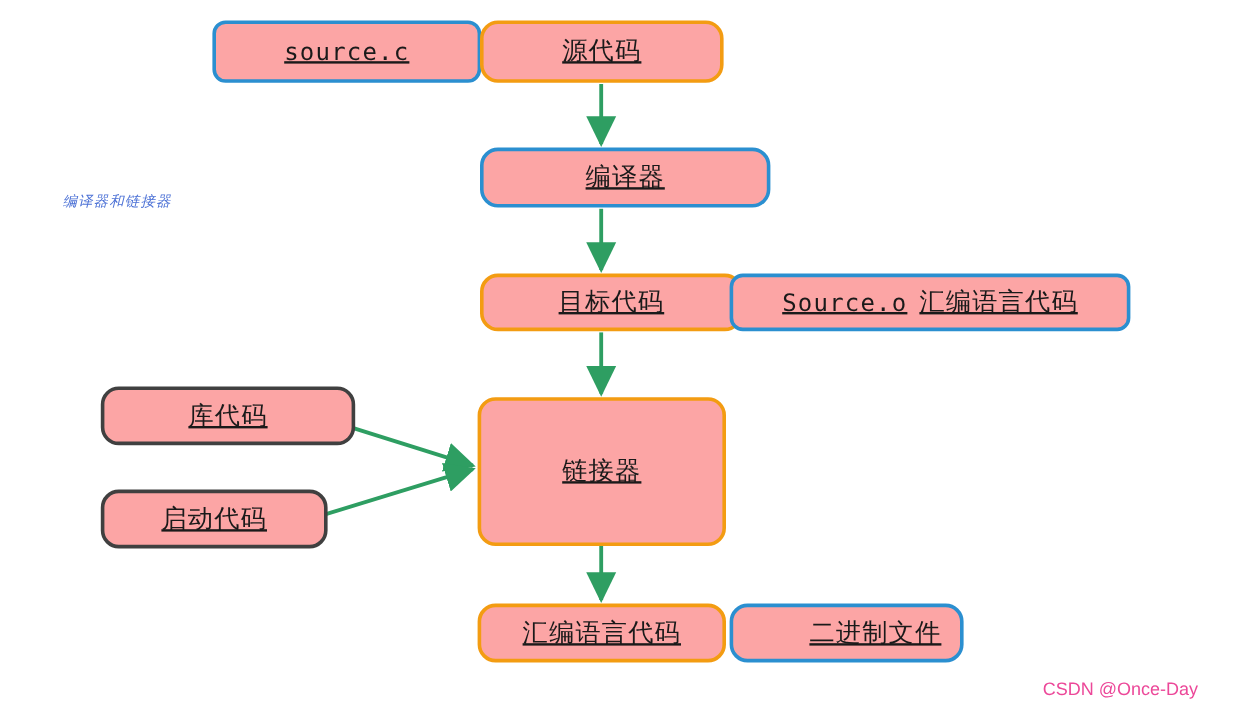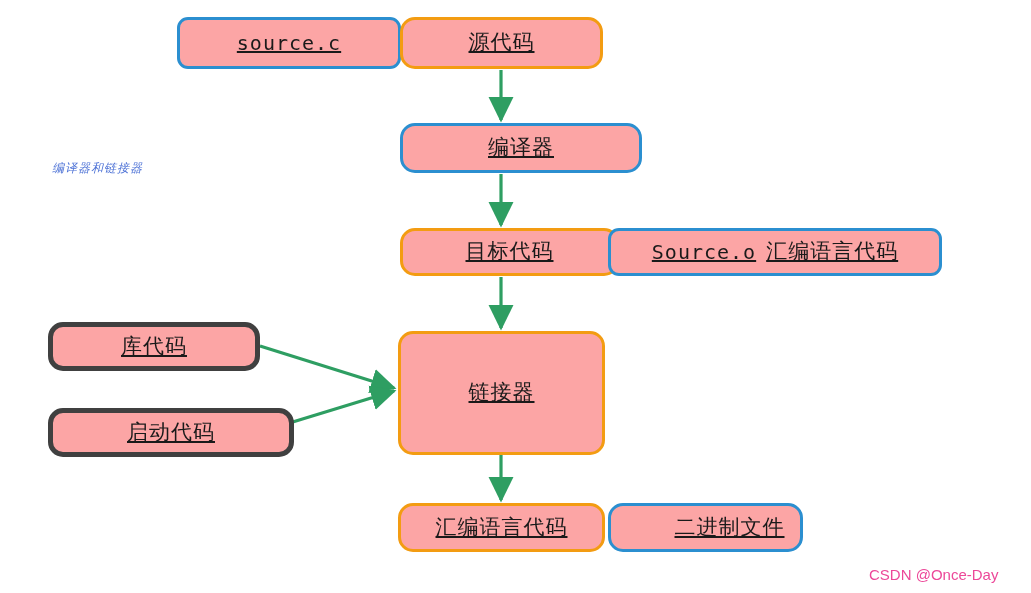--- a/index.html
+++ b/index.html
@@ -4,37 +4,37 @@
 <style>
   html,body{margin:0;padding:0;background:#ffffff;}
   body{width:1031px;height:593px;position:relative;overflow:hidden;
        font-family:"Liberation Serif","DejaVu Serif",serif;}
   #canvas{position:absolute;left:0;top:0;width:1031px;height:593px;}
   .node{position:absolute;box-sizing:border-box;display:flex;align-items:center;
         justify-content:center;background:#fca5a5;text-align:right;
         color:#1a1a1a;line-height:1.1;white-space:nowrap;text-decoration:underline;}
   .blue   {border:3px solid #2B8FD0;}
   .orange {border:3px solid #F39C12;}
-  .green  {border:5px solid #404040;}
+  .green  {border:3px solid #404040;margin-left:36px;}
   .r-sm{border-radius:11px;}
   .r-lg{border-radius:18px;}
   .cjk{font-family:"Liberation Serif","DejaVu Serif",serif;font-size:21px;letter-spacing:1px;border-radius:15px;}
   .mono{font-family:"DejaVu Sans Mono","Liberation Mono",monospace;font-size:20px;letter-spacing:1px;}
   .mixed{font-size:21px;letter-spacing:1px;}
   .mixed .mn{font-family:"DejaVu Sans Mono","Liberation Mono",monospace;font-size:20px;}
   .mixed .zh{font-family:"Liberation Serif","DejaVu Serif",serif;font-size:21px;}
 
   
   #n-sourcec   {left:177px;top:17px;  width:224px;height:52px;}
   #n-srccode   {left:400px;top:17px;  width:203px;height:52px;}
   #n-compiler  {left:400px;top:123px; width:242px;height:50px;}
   #n-objcode   {left:400px;top:228px; width:219px;height:48px;}
   #n-sourceo   {left:608px;top:228px; width:334px;height:48px;}
   #n-libcode   {left:48px; top:322px; width:212px;height:49px;}
-  #n-startcode {left:48px; top:408px; width:246px;height:49px;}
+  #n-startcode {left:48px; top:408px; width:189px;height:49px;}
   #n-linker    {left:398px;top:331px; width:207px;height:124px;}
   #n-exec      {left:398px;top:503px; width:207px;height:49px;}
   #n-binary    {left:608px;top:503px; width:195px;height:49px;padding-left:48px;}
 
   #side-title{position:absolute;left:52px;top:160px;color:#4D72D6;
               font-family:"Liberation Serif","DejaVu Serif",serif;
               font-size:12px;letter-spacing:1px;white-space:nowrap;font-style:italic;}
   #watermark{position:absolute;left:869px;top:566px;color:#ec4899;
              font-family:"Liberation Sans","DejaVu Sans",sans-serif;
              font-size:15px;white-space:nowrap;}

